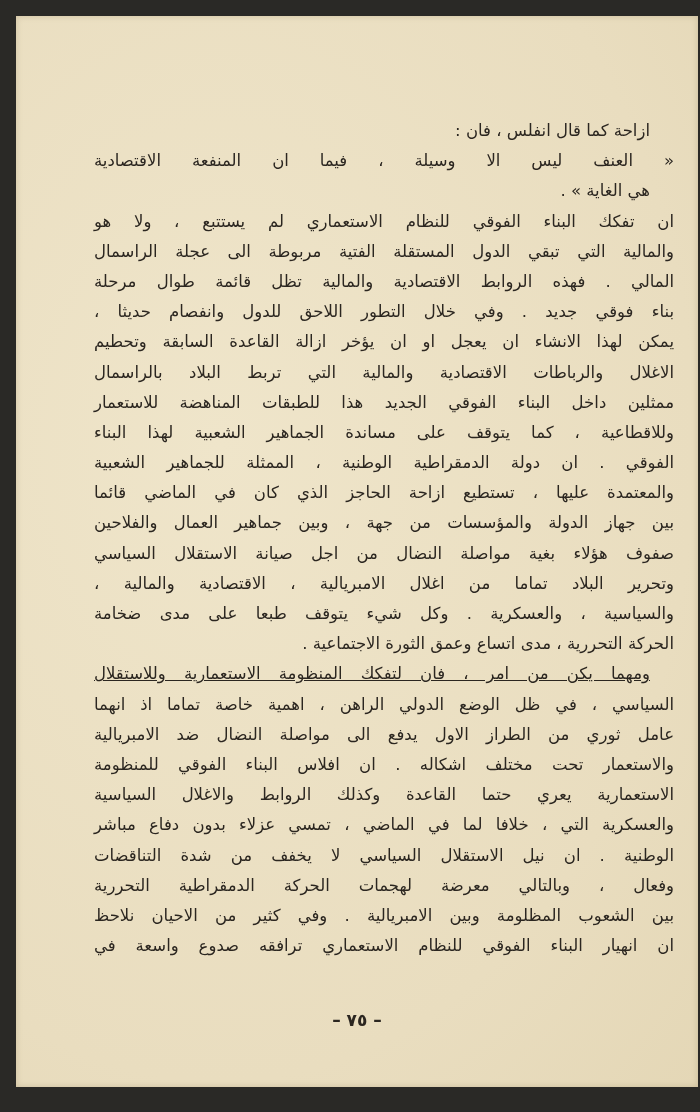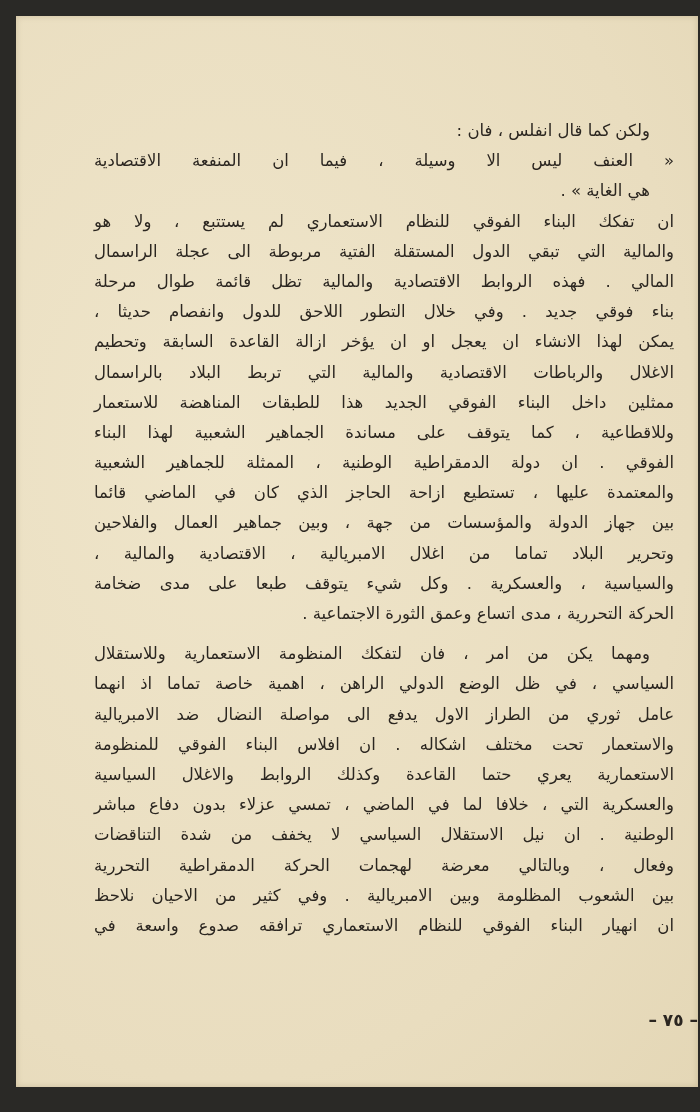--- a/index.html
+++ b/index.html
@@ -44,54 +44,55 @@
       text-align: justify;
       text-align-last: justify;
     }
     .line.short {
       text-align-last: right;
     }
     .line.indent {
       padding-right: 24px;
     }
     .line.para-gap {
-      margin-top: 10px;
+      text-decoration: underline;
     }
     .page-number {
       position: absolute;
       left: 0;
       width: 682px;
       top: 994px;
-      text-align: right;
+      text-align: center;
       font-family: "DejaVu Sans", sans-serif;
       font-size: 17px;
       font-weight: bold;
       color: #2b2620;
       direction: rtl;
     }
   </style>
 </head>
 <body>
 
 <div class="page">
   <div class="text-block">
-    <span class="line short indent">ولكن كما قال انفلس ، فان :</span>
+    <span class="line short indent">ازاحة كما قال انفلس ، فان :</span>
     <span class="line">« العنف ليس الا وسيلة ، فيما ان المنفعة الاقتصادية</span>
     <span class="line short indent">هي الغاية » .</span>
     <span class="line">ان تفكك البناء الفوقي للنظام الاستعماري لم يستتبع ، ولا هو</span>
     <span class="line">والمالية التي تبقي الدول المستقلة الفتية مربوطة الى عجلة الراسمال</span>
     <span class="line">المالي . فهذه الروابط الاقتصادية والمالية تظل قائمة طوال مرحلة</span>
     <span class="line">بناء فوقي جديد . وفي خلال التطور اللاحق للدول وانفصام حديثا ،</span>
     <span class="line">يمكن لهذا الانشاء ان يعجل او ان يؤخر ازالة القاعدة السابقة وتحطيم</span>
     <span class="line">الاغلال والرباطات الاقتصادية والمالية التي تربط البلاد بالراسمال</span>
     <span class="line">ممثلين داخل البناء الفوقي الجديد هذا للطبقات المناهضة للاستعمار</span>
     <span class="line">وللاقطاعية ، كما يتوقف على مساندة الجماهير الشعبية لهذا البناء</span>
     <span class="line">الفوقي . ان دولة الدمقراطية الوطنية ، الممثلة للجماهير الشعبية</span>
     <span class="line">والمعتمدة عليها ، تستطيع ازاحة الحاجز الذي كان في الماضي قائما</span>
     <span class="line">بين جهاز الدولة والمؤسسات من جهة ، وبين جماهير العمال والفلاحين</span>
+    <span class="line">صفوف هؤلاء بغية مواصلة النضال من اجل صيانة الاستقلال السياسي</span>
     <span class="line">وتحرير البلاد تماما من اغلال الامبريالية ، الاقتصادية والمالية ،</span>
     <span class="line">والسياسية ، والعسكرية . وكل شيء يتوقف طبعا على مدى ضخامة</span>
     <span class="line short">الحركة التحررية ، مدى اتساع وعمق الثورة الاجتماعية .</span>
     <span class="line indent para-gap">ومهما يكن من امر ، فان لتفكك المنظومة الاستعمارية وللاستقلال</span>
     <span class="line">السياسي ، في ظل الوضع الدولي الراهن ، اهمية خاصة تماما اذ انهما</span>
     <span class="line">عامل ثوري من الطراز الاول يدفع الى مواصلة النضال ضد الامبريالية</span>
     <span class="line">والاستعمار تحت مختلف اشكاله . ان افلاس البناء الفوقي للمنظومة</span>
     <span class="line">الاستعمارية يعري حتما القاعدة وكذلك الروابط والاغلال السياسية</span>
     <span class="line">والعسكرية التي ، خلافا لما في الماضي ، تمسي عزلاء بدون دفاع مباشر</span>
     <span class="line">الوطنية . ان نيل الاستقلال السياسي لا يخفف من شدة التناقضات</span>

